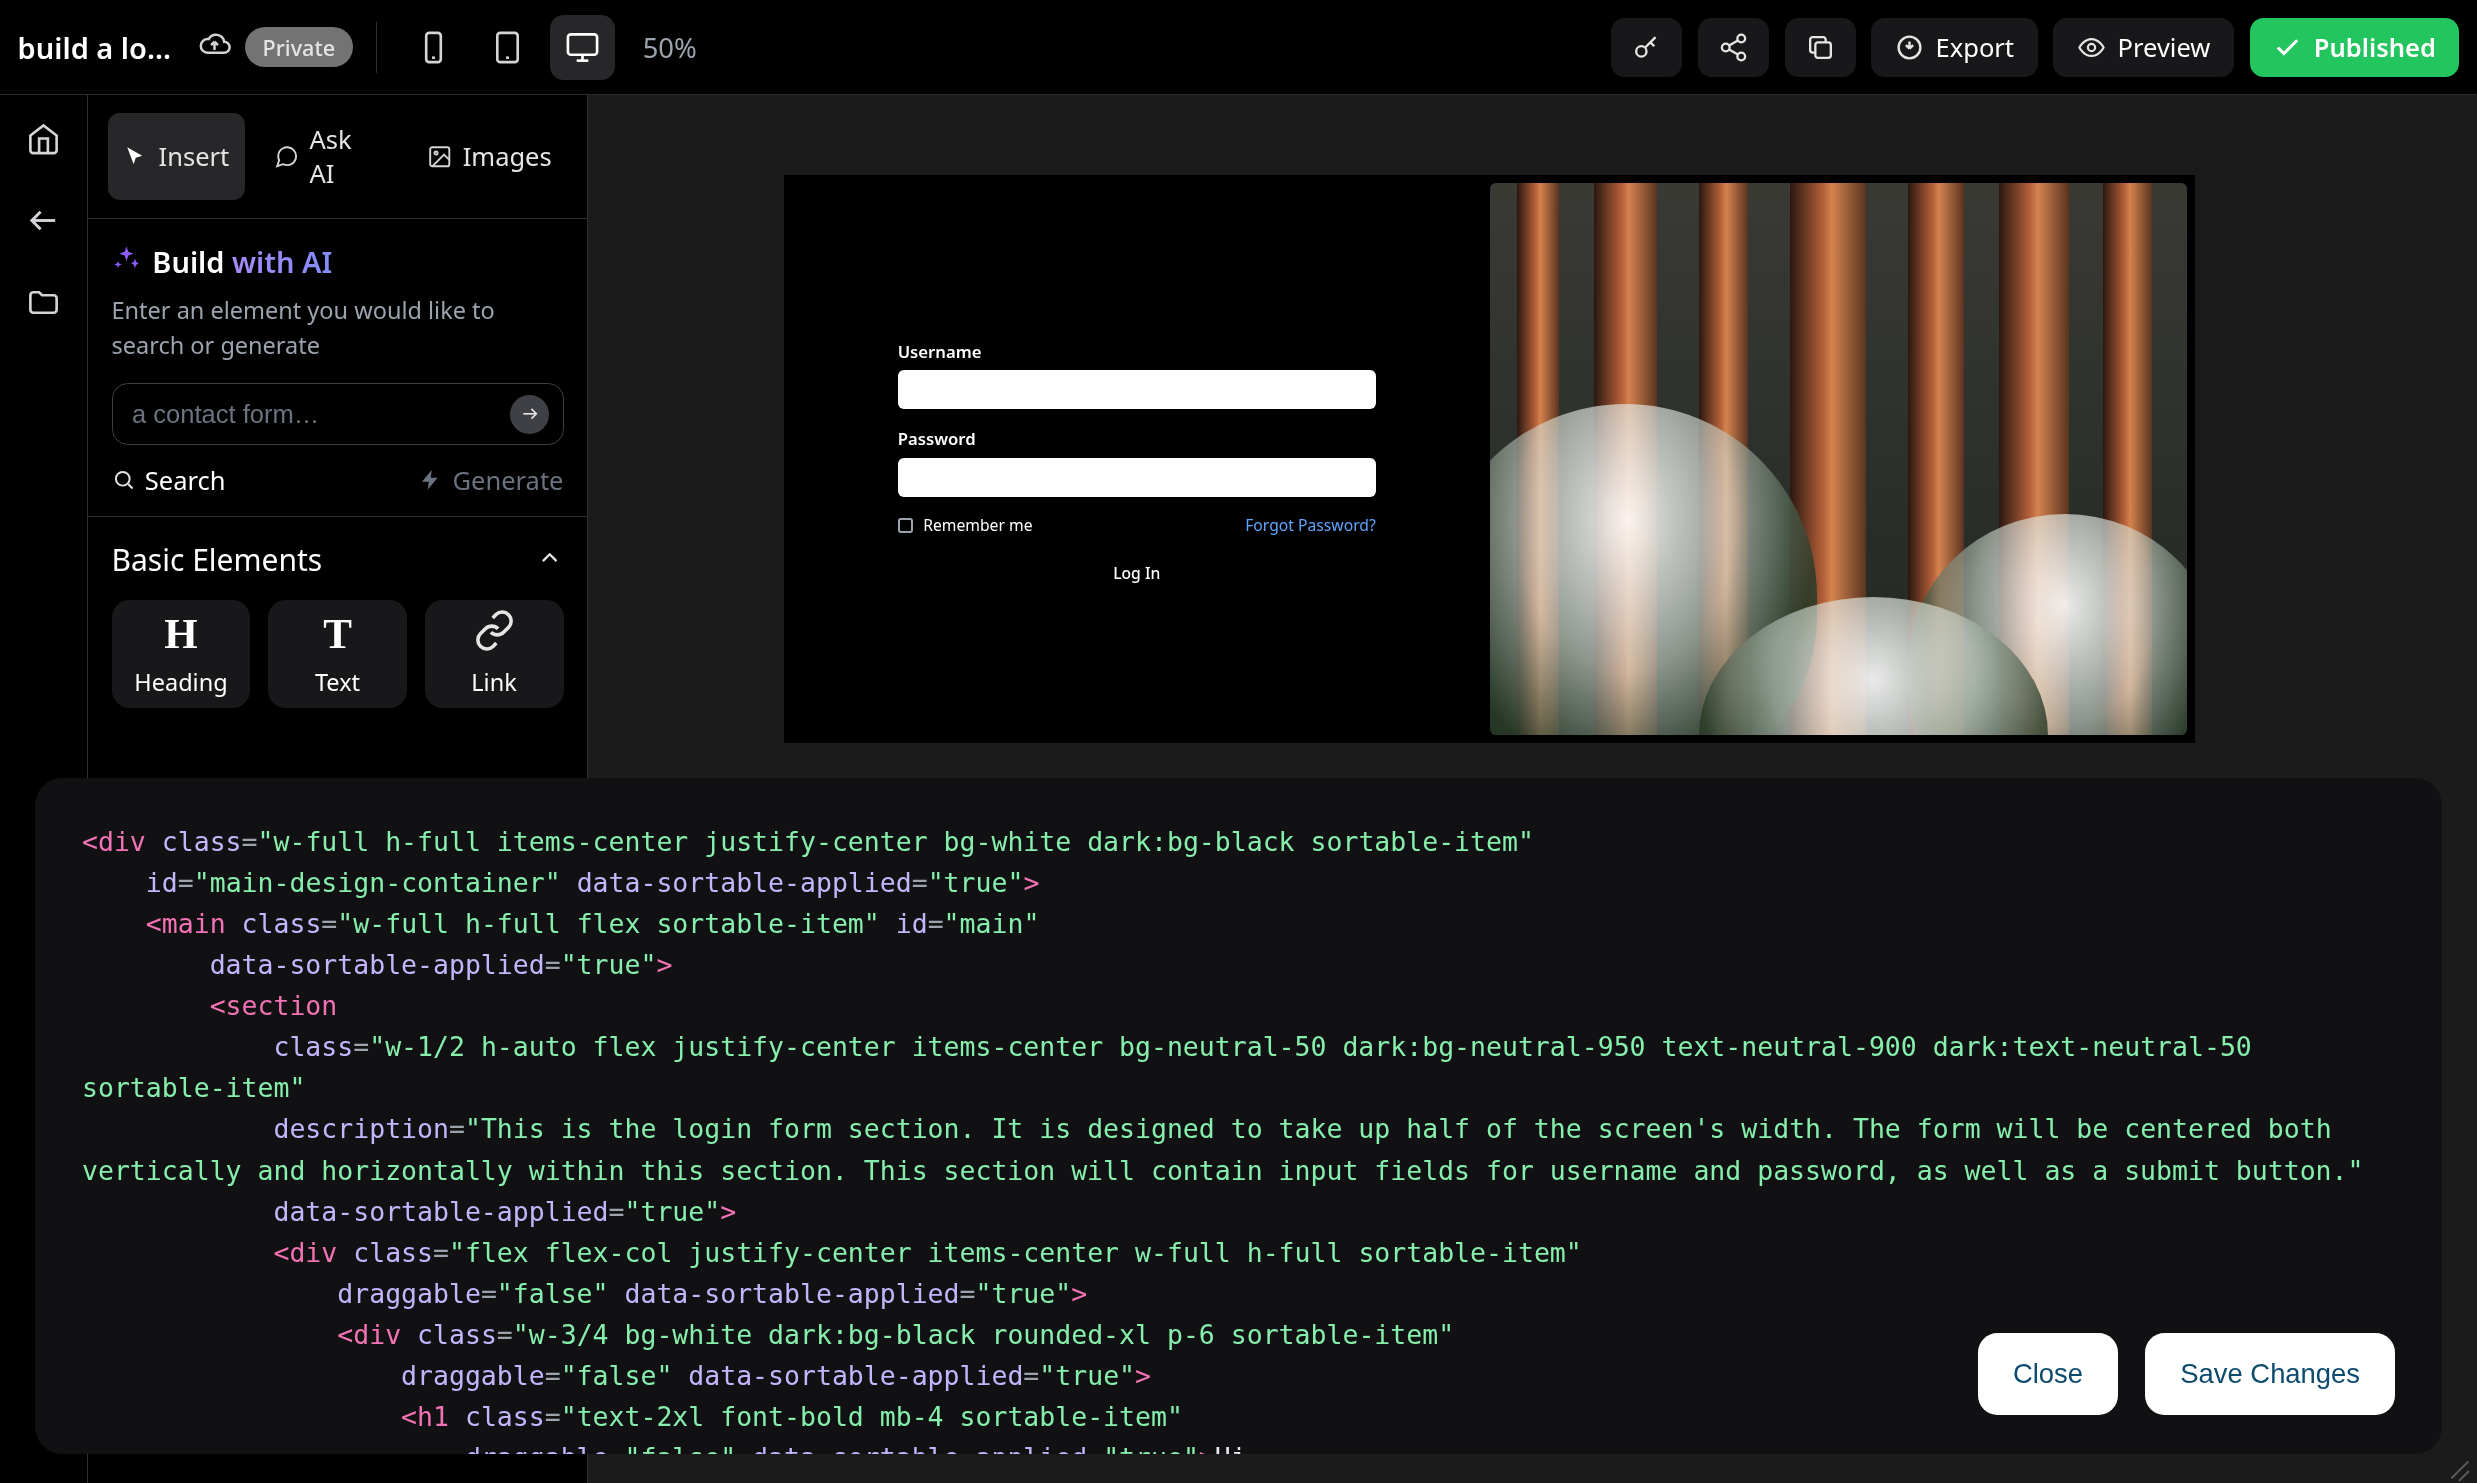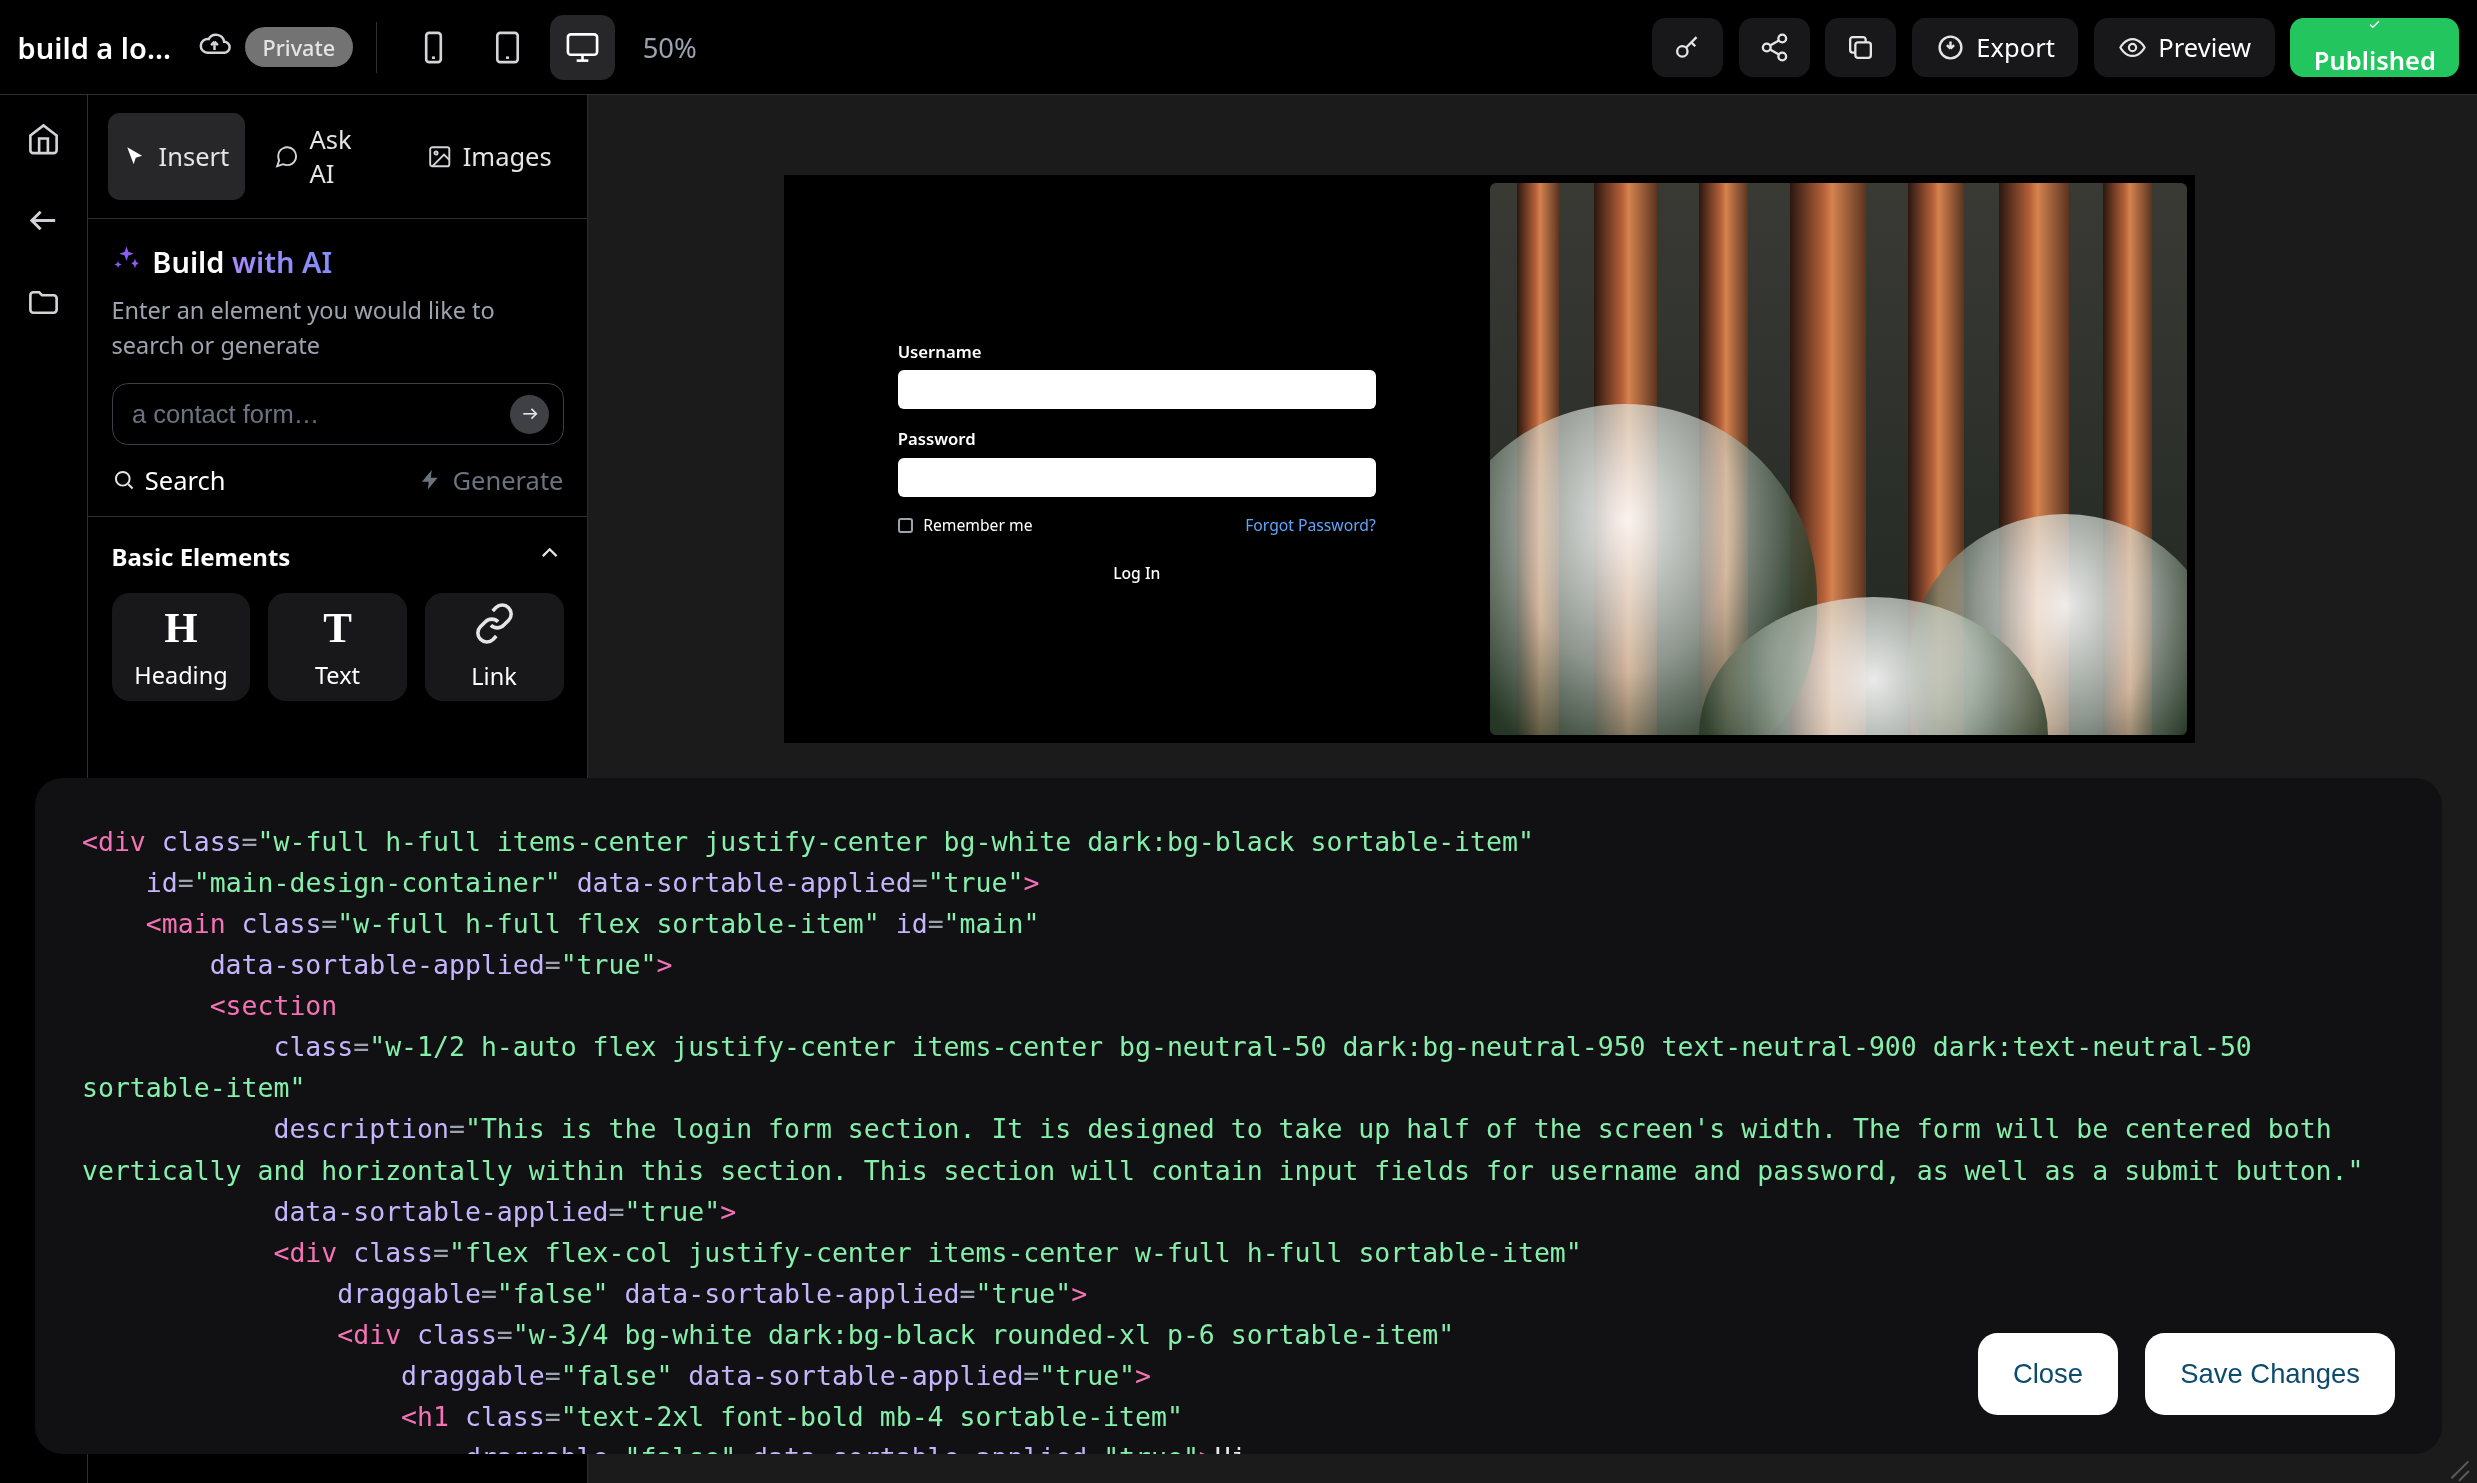--- a/index.html
+++ b/index.html
@@ -26,21 +26,21 @@
   .device-group { display:flex; gap:9.8px; align-items:center; }
   .device-btn { width:65px; height:65px; border-radius:13.7px; display:flex; align-items:center; justify-content:center; cursor:pointer; }
   .device-btn.active { background:#27272a; }
   .device-btn svg { width:35px; height:35px; }
   .zoom { font-size:27.4px; color:var(--muted); margin-left:13.7px; }
   .topbar-right { margin-left:auto; display:flex; gap:15.7px; align-items:center; }
   .icon-btn { width:71px; height:59px; border-radius:13.7px; background:#18181b; display:flex; align-items:center; justify-content:center; cursor:pointer; }
   .icon-btn svg { width:31px; height:31px; }
   .action-btn { height:59px; border-radius:13.7px; background:#18181b; display:flex; align-items:center; gap:11.8px; padding:0 23.5px; font-size:25.5px; cursor:pointer; }
   .action-btn svg { width:29px; height:29px; }
-  .published-btn { background:var(--green); color:#fff; font-weight:600;flex-direction:column; }
+  .published-btn { background:var(--green); color:#fff; font-weight:600; }
 
   
   .leftrail { position:absolute; top:var(--topbar-h); left:0; width:var(--leftrail-w); bottom:0; border-right:1px solid var(--border); border-top:1px solid var(--border); display:flex; flex-direction:column; align-items:center; padding-top:21.6px; gap:39px; }
   .rail-btn { width:43px; height:43px; display:flex; align-items:center; justify-content:center; color:#d4d4d8; cursor:pointer; }
   .rail-btn svg { width:35px; height:35px; }
 
   
   .sidebar { position:absolute; top:var(--topbar-h); left:var(--leftrail-w); width:var(--sidebar-w); bottom:0; border-top:1px solid var(--border); border-right:1px solid var(--border); display:flex; flex-direction:column; }
   .sidebar-tabs { display:flex; gap:13.7px; padding:17.6px 19.6px; border-bottom:1px solid var(--border); }
   .sidebar-tab { display:flex; align-items:center; gap:9.8px; font-size:25.5px; color:#e5e5e5; padding:9.8px 15.7px; border-radius:11.8px; cursor:pointer; }
@@ -56,21 +56,21 @@
   .ai-input { background:transparent; border:none; outline:none; color:#fff; font-size:25.5px; width:100%; }
   .ai-input::placeholder { color:#6b7280; }
   .ai-go { position:absolute; right:13.7px; width:39px; height:39px; border-radius:50%; background:#3f3f46; display:flex; align-items:center; justify-content:center; cursor:pointer; }
   .ai-go svg { width:19.6px; height:19.6px; }
   .ai-actions { display:flex; justify-content:space-between; align-items:center; }
   .ai-action { display:flex; align-items:center; gap:9.8px; font-size:25.5px; cursor:pointer; }
   .ai-action.muted { color:#6b7280; }
   .ai-action svg { width:23.5px; height:23.5px; }
 
   .basic-section { padding:21.6px 23.5px; }
-  .basic-header { display:flex; align-items:center; justify-content:space-between; font-size:24px; font-weight:700; margin-bottom:19.6px; cursor:pointer; }
+  .basic-header { display:flex; align-items:center; justify-content:space-between; font-size:30px; font-weight:400; margin-bottom:19.6px; cursor:pointer; }
   .basic-header svg { width:27.4px; height:27.4px; }
   .elements-grid { display:flex; gap:17.6px; }
   .element-card { flex:1; aspect-ratio:1/1; max-height:108px; border-radius:17.6px; background:#18181b; display:flex; flex-direction:column; align-items:center; justify-content:center; gap:7.8px; font-size:23.5px; cursor:pointer; overflow:hidden; }
   .element-card .big { font-size:43px; font-weight:700; font-family: Georgia, serif; }
   .element-card svg { width:43px; height:43px; }
 
   
   .canvas { position:absolute; top:var(--topbar-h); left:calc(var(--leftrail-w) + var(--sidebar-w)); right:0; bottom:0; background:#1b1b1b; border-top:1px solid var(--border); overflow:hidden; }
   .frame { position:absolute; top:80px; left:196px; width:1411px; height:568px; background:#000; display:flex; }
   .frame-left { width:50%; display:flex; align-items:center; justify-content:center; }

